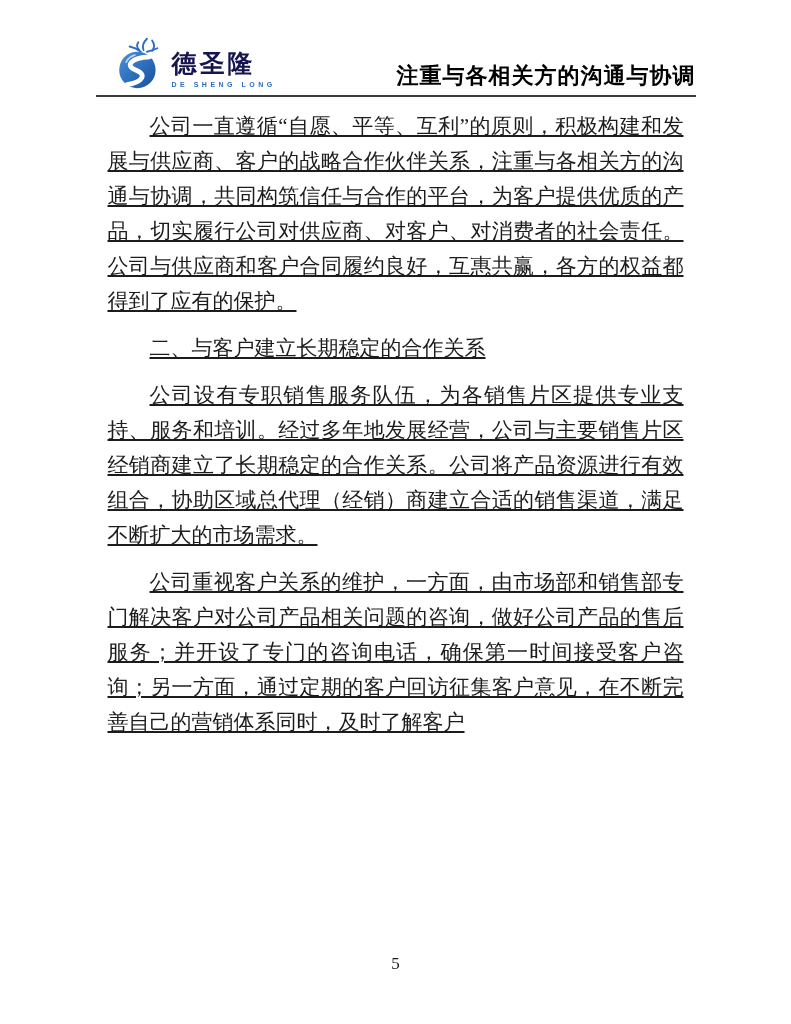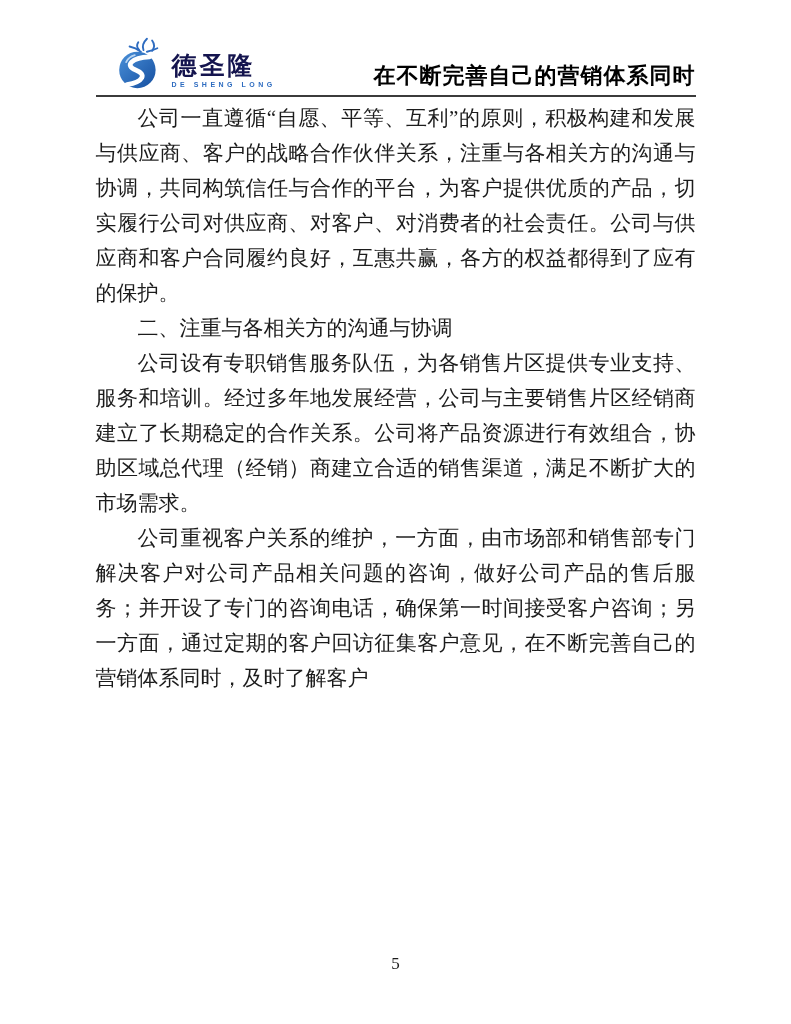--- a/index.html
+++ b/index.html
@@ -35,21 +35,21 @@
   }
   .logo svg { display: block; }
   .logo-text {
     margin-left: 6px;
     padding-bottom: 2px;
     display: flex;
     flex-direction: column;
     line-height: 1;
   }
   .logo-cn {
-    font-family: Liberation Sans, sans-serif;
+    font-family: Liberation Mono, monospace;
     font-size: 25px;
     font-weight: bold;
     color: #14144e;
     letter-spacing: 3px;
     white-space: nowrap;
   }
   .logo-en {
     font-family: "Liberation Sans", "DejaVu Sans", sans-serif;
     font-size: 7px;
     font-weight: bold;
@@ -80,22 +80,23 @@
   }
   
   .body-text {
     margin-top: 4px;
     font-size: 21px;
     line-height: 35px;
     text-align: justify;
     text-justify: inter-ideograph;
   }
   .para {
-    margin: 0;
+    margin: 12px;
     text-indent: 2em;
+    text-decoration: underline;
   }
   
   .page-number {
     position: absolute;
     left: 0;
     right: 0;
     bottom: 50px;
     text-align: center;
     font-size: 17px;
     color: #1c1c1c;
@@ -129,27 +130,27 @@
 
           <path d="M41 24 C 20 25, 12 34, 25 39 C 38 44, 34 53, 15 56" stroke="#ffffff" stroke-width="5.5" fill="none" stroke-linecap="round"></path>
 
           <path d="M14 30 C 16 26, 20 23, 24 22" stroke="#bcd6f2" stroke-width="2" fill="none" stroke-linecap="round"></path>
         </svg>
         <div class="logo-text">
           <div class="logo-cn">德圣隆</div>
           <div class="logo-en">DE SHENG LONG</div>
         </div>
       </div>
-      <div class="company-name">在不断完善自己的营销体系同时</div>
+      <div class="company-name">注重与各相关方的沟通与协调</div>
     </div>
 
 
     <div class="body-text">
       <p class="para">公司一直遵循“自愿、平等、互利”的原则，积极构建和发展与供应商、客户的战略合作伙伴关系，注重与各相关方的沟通与协调，共同构筑信任与合作的平台，为客户提供优质的产品，切实履行公司对供应商、对客户、对消费者的社会责任。公司与供应商和客户合同履约良好，互惠共赢，各方的权益都得到了应有的保护。</p>
-      <p class="para">二、注重与各相关方的沟通与协调</p>
+      <p class="para">二、与客户建立长期稳定的合作关系</p>
       <p class="para">公司设有专职销售服务队伍，为各销售片区提供专业支持、服务和培训。经过多年地发展经营，公司与主要销售片区经销商建立了长期稳定的合作关系。公司将产品资源进行有效组合，协助区域总代理（经销）商建立合适的销售渠道，满足不断扩大的市场需求。</p>
       <p class="para">公司重视客户关系的维护，一方面，由市场部和销售部专门解决客户对公司产品相关问题的咨询，做好公司产品的售后服务；并开设了专门的咨询电话，确保第一时间接受客户咨询；另一方面，通过定期的客户回访征集客户意见，在不断完善自己的营销体系同时，及时了解客户</p>
     </div>
 
   </div>
 
   <div class="page-number">5</div>
 </div>
 
 </body></html>

